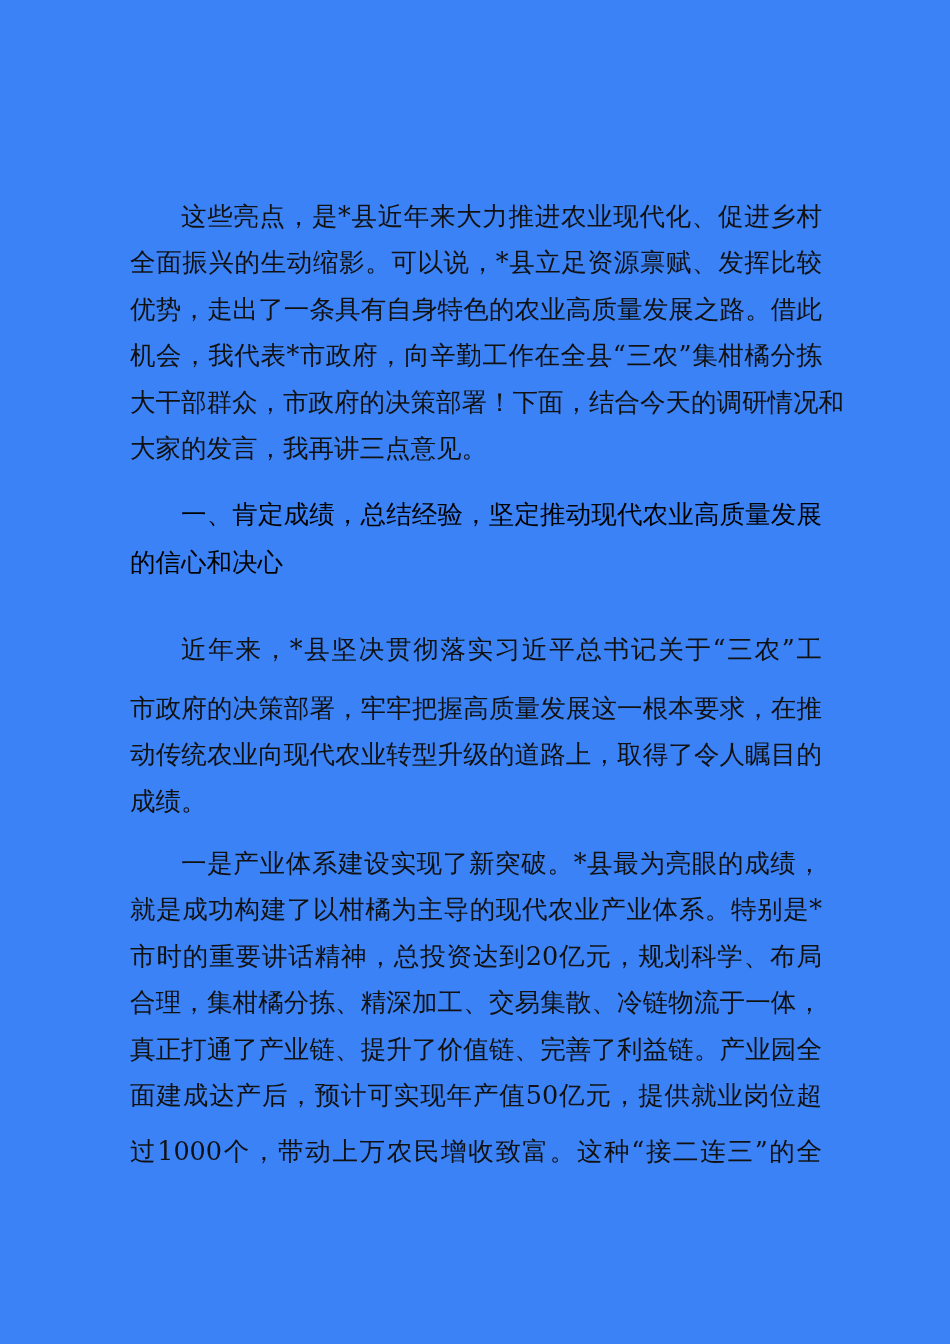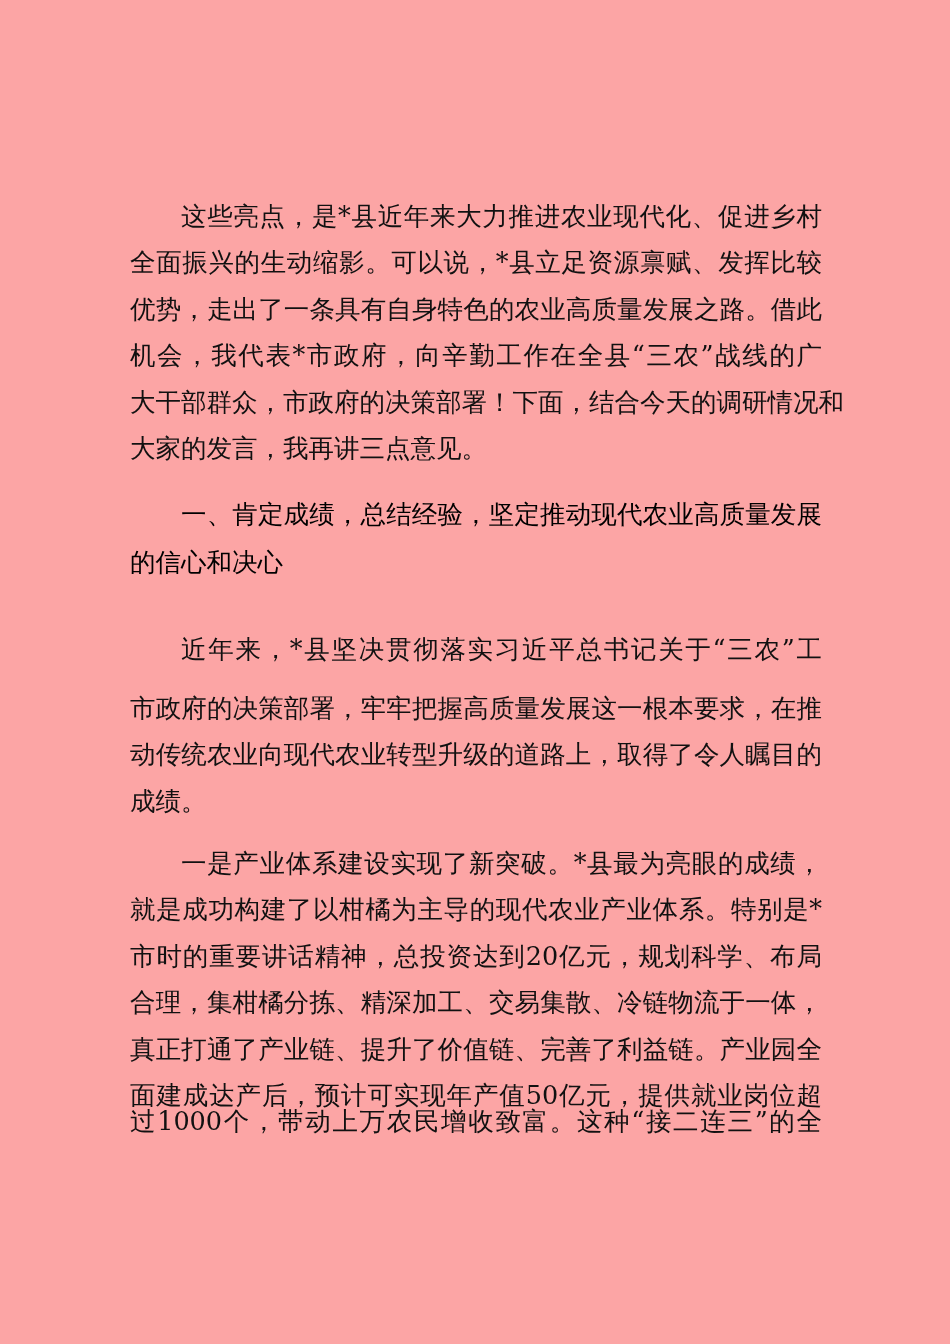--- a/index.html
+++ b/index.html
@@ -12,21 +12,21 @@
     height: 1344px;
     position: relative;
     overflow: hidden;
   }
   .page {
     position: absolute;
     left: 0;
     top: 0;
     width: 950px;
     height: 1344px;
-    background: #fca5a5;
+    background: #3b82f6;
   }
   .line {
     position: absolute;
     left: 130px;
     width: 692px;
     height: 34px;
     font-family: "DejaVu Serif", "Liberation Serif", serif;
     font-size: 25.5px;
     line-height: 34px;
     color: #111111;
@@ -43,33 +43,33 @@
   }
 </style>
 </head>
 <body>
 
 <div class="page">
 
   <div class="line indent" style="top:199px">这些亮点，是*县近年来大力推进农业现代化、促进乡村</div>
   <div class="line" style="top:292px">优势，走出了一条具有自身特色的农业高质量发展之路。借此</div>
   <div class="line" style="top:245px">全面振兴的生动缩影。可以说，*县立足资源禀赋、发挥比较</div>
-  <div class="line" style="top:338px">机会，我代表*市政府，向辛勤工作在全县“三农”战线的广</div>
+  <div class="line" style="top:338px">机会，我代表*市政府，向辛勤工作在全县“三农”集柑橘分拣</div>
   <div class="line" style="top:385px">大干部群众，市政府的决策部署！下面，结合今天的调研情况和</div>
   <div class="line last" style="top:431px">大家的发言，我再讲三点意见。</div>
 
   <div class="line indent heading" style="top:497px">一、肯定成绩，总结经验，坚定推动现代农业高质量发展</div>
   <div class="line heading last" style="top:545px">的信心和决心</div>
 
   <div class="line indent" style="top:632px">近年来，*县坚决贯彻落实习近平总书记关于“三农”工</div>
   <div class="line" style="top:691px">市政府的决策部署，牢牢把握高质量发展这一根本要求，在推</div>
   <div class="line" style="top:737px">动传统农业向现代农业转型升级的道路上，取得了令人瞩目的</div>
   <div class="line last" style="top:784px">成绩。</div>
 
   <div class="line indent" style="top:846px">一是产业体系建设实现了新突破。*县最为亮眼的成绩，</div>
   <div class="line" style="top:892px">就是成功构建了以柑橘为主导的现代农业产业体系。特别是*</div>
   <div class="line" style="top:939px">市时的重要讲话精神，总投资达到20亿元，规划科学、布局</div>
   <div class="line" style="top:985px">合理，集柑橘分拣、精深加工、交易集散、冷链物流于一体，</div>
   <div class="line" style="top:1032px">真正打通了产业链、提升了价值链、完善了利益链。产业园全</div>
   <div class="line" style="top:1078px">面建成达产后，预计可实现年产值50亿元，提供就业岗位超</div>
-  <div class="line" style="top:1104px">过1000个，带动上万农民增收致富。这种“接二连三”的全</div>
+  <div class="line" style="top:1134px">过1000个，带动上万农民增收致富。这种“接二连三”的全</div>
 
 </div>
 
 </body></html>

